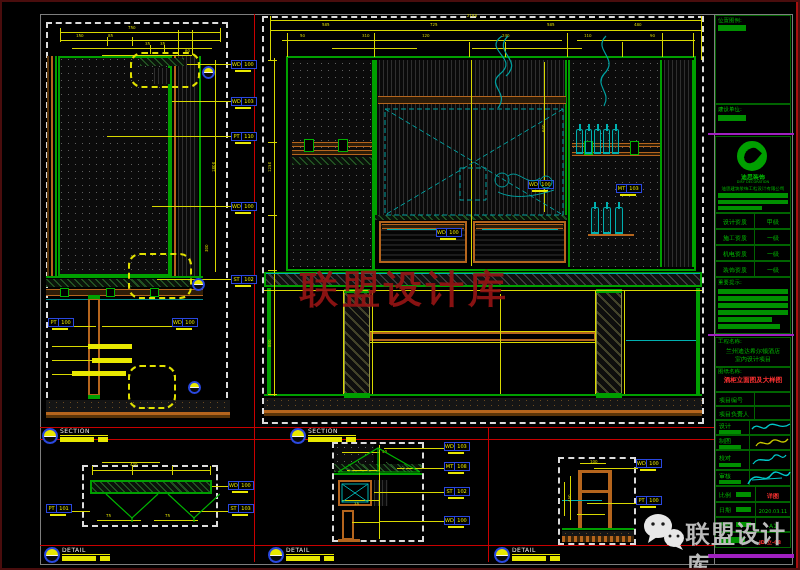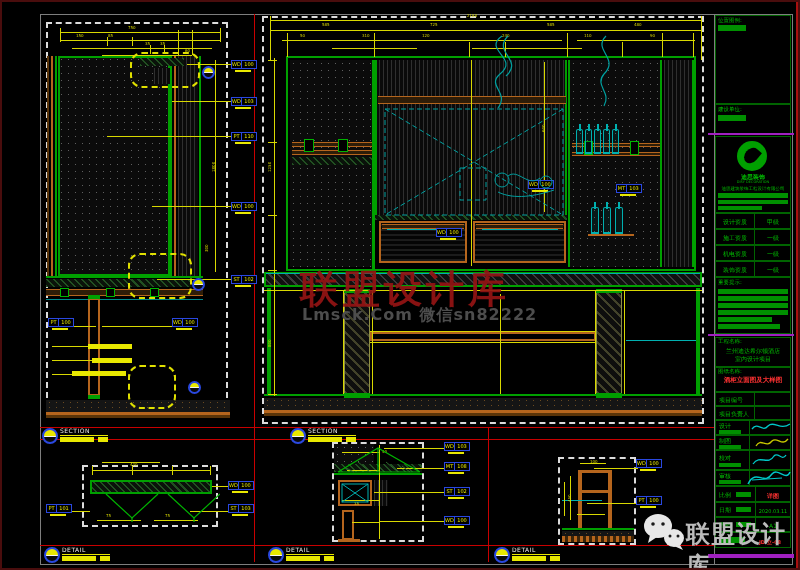--- a/index.html
+++ b/index.html
@@ -585,21 +585,20 @@
     <div class="abs" style="left:39px;top:0;width:1px;height:100%;background:#006400;"></div>
     <span class="tval" style="left:40px;top:4px;width:34px;">A1</span>
   </div>
   <div class="tbx" style="left:713px;top:530px;width:76px;height:16px;">
     <div class="tbar" style="left:3px;top:4px;width:26px;height:6px;"></div>
     <span class="tval tred" style="left:34px;top:6px;width:40px;font-size:5px;">JD-立-08</span>
   </div>
   <div class="pline" style="left:706px;top:552px;width:86px;height:4px;"></div>
 
   <div class="abs" style="left:298px;top:262px;font-size:38px;font-weight:bold;color:#941414;letter-spacing:4px;opacity:.92;">联盟设计库</div>
-  <div class="abs" style="left:300px;top:303px;font-size:16px;font-weight:bold;color:#4d4d4d;letter-spacing:1px;">Lmsck.Com 微信sn82222</div>
 
   <svg class="abs" style="left:640px;top:510px;" width="44" height="40">
     <ellipse cx="16" cy="14" rx="14" ry="12" fill="#e8e8e8"></ellipse>
     <path d="M8,23 L6,31 L15,25 Z" fill="#e8e8e8"></path>
     <circle cx="11" cy="12" r="1.8" fill="#1a1a1a"></circle>
       <circle cx="21" cy="12" r="1.8" fill="#1a1a1a"></circle>
     <ellipse cx="32" cy="26" rx="10" ry="9" fill="#e8e8e8"></ellipse>
     <path d="M38,33 L41,38 L32,34 Z" fill="#e8e8e8"></path>
     <circle cx="28" cy="24" r="1.5" fill="#1a1a1a"></circle>
       <circle cx="36" cy="24" r="1.5" fill="#1a1a1a"></circle>

